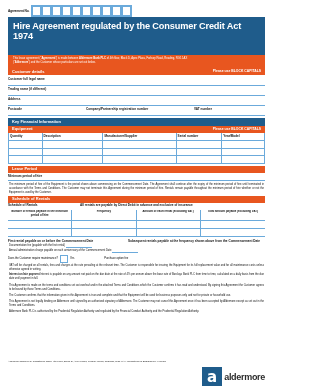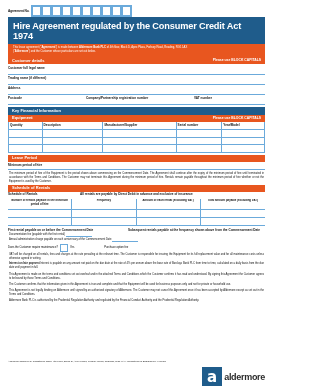--- a/index.html
+++ b/index.html
@@ -7,21 +7,21 @@
   .page{position:relative;width:273px;height:386px;background:#fff;box-sizing:border-box;padding:0 8px;}
 
   
   .refstrip{display:flex;align-items:center;height:12px;margin-top:5px;gap:1px;}
   .ref-label{font-size:3.2px;font-weight:bold;color:#111;letter-spacing:-.1px;white-space:nowrap;margin-right:1px;}
   .ref-boxes{display:flex;gap:1px;background:#6BAADB;padding:1px;}
   .ref-cell{width:7px;height:8px;background:#ffffff;border:.5px solid #6BAADB;}
 
   
   .title-bar{background:#1F5C8B;color:#fff;font-size:9.2px;font-weight:bold;letter-spacing:-.15px;
-             padding:4px 5px 3px 5px;line-height:1.1;}
+             padding:4px 5px 14px 5px;line-height:1.1;}
   .intro-bar{background:#E8561F;color:#fff;font-size:2.7px;line-height:1.45;padding:2px 5px 3px 5px;}
   .intro-bar b{font-weight:bold;}
 
   
   .bar{display:flex;justify-content:space-between;align-items:center;
        font-size:4px;font-weight:bold;color:#fff;padding:1.5px 4px;line-height:1.1;}
   .bar.blue{background:#1F5C8B;}
   .bar.orange{background:#E8561F;}
   .bar .hint{font-size:3.4px;font-weight:bold;}
 

